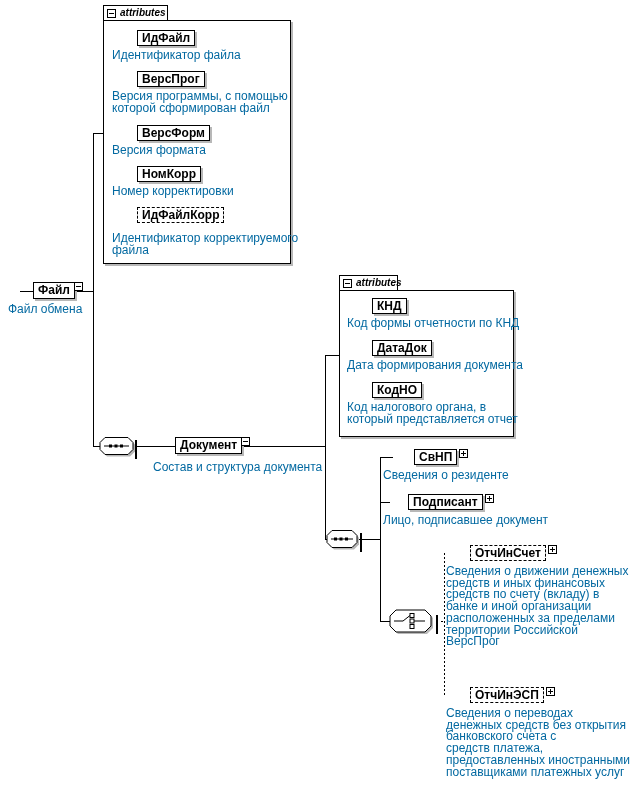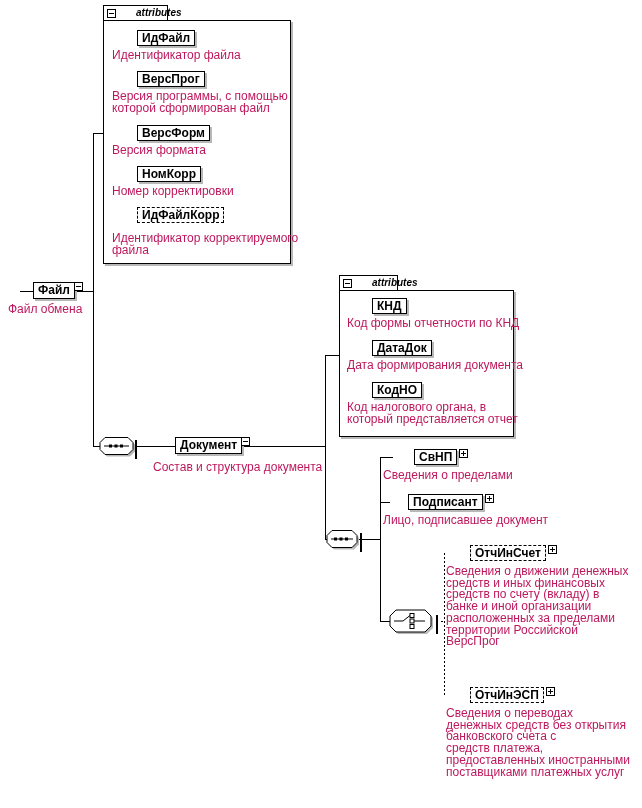--- a/index.html
+++ b/index.html
@@ -14,23 +14,23 @@
   .h17{height:17px;line-height:15px;}
   .abs{position:absolute;z-index:2;}
   .dashed{border:1px dashed #000;box-shadow:none;}
   .el-row{position:absolute;display:flex;align-items:flex-start;z-index:2;}
   .toggle{box-sizing:border-box;width:9px;height:9px;border:1px solid #000;
           background:#fff;position:relative;flex:0 0 auto;z-index:3;}
   .toggle::before{content:"";position:absolute;left:1px;right:1px;top:3px;height:1px;background:#000;}
   .toggle.plus::after{content:"";position:absolute;top:1px;bottom:1px;left:3px;width:1px;background:#000;}
   .toggle.join{margin-left:-1px;}
   .toggle.gap{margin-left:2px;}
-  .desc{position:absolute;color:#be185d;font-size:12px;line-height:11.7px;white-space:nowrap;z-index:1;}
+  .desc{position:absolute;color:#0369a1;font-size:12px;line-height:11.7px;white-space:nowrap;z-index:1;}
   .attr-tab{position:absolute;box-sizing:border-box;height:16px;border:1px solid #000;
-            background:#fff;display:flex;align-items:center;gap:20px;padding:0 3px;z-index:2;}
+            background:#fff;display:flex;align-items:center;gap:4px;padding:0 3px;z-index:2;}
   .attr-label{font-size:10px;font-style:italic;font-weight:bold;color:#000;line-height:1;}
   .attr-body{position:absolute;box-sizing:border-box;border:1px solid #000;background:#fff;
              box-shadow:2px 2px 0 #b8b8b8;z-index:1;}
 </style>
 </head>
 <body>
 
 <div class="canvas">
 
   <svg class="wires" width="642" height="808" viewBox="0 0 642 808">
@@ -137,21 +137,21 @@
   </div>
 
   
   <span class="toggle abs" style="left:358px;top:534px"></span>
 
   
   <div class="el-row" style="left:389px;top:449px;height:16px">
     <div class="name-box h16">СвНП</div>
     <span class="toggle plus gap"></span>
   </div>
-  <div class="desc" style="left:383px;top:470px">Сведения о пределами</div>
+  <div class="desc" style="left:383px;top:470px">Сведения о резиденте</div>
 
   
   <div class="el-row" style="left:383px;top:494px;height:16px">
     <div class="name-box h16">Подписант</div>
     <span class="toggle plus gap"></span>
   </div>
   <div class="desc" style="left:383px;top:515px">Лицо, подписавшее документ</div>
 
   
   <span class="toggle abs" style="left:432px;top:616px"></span>

